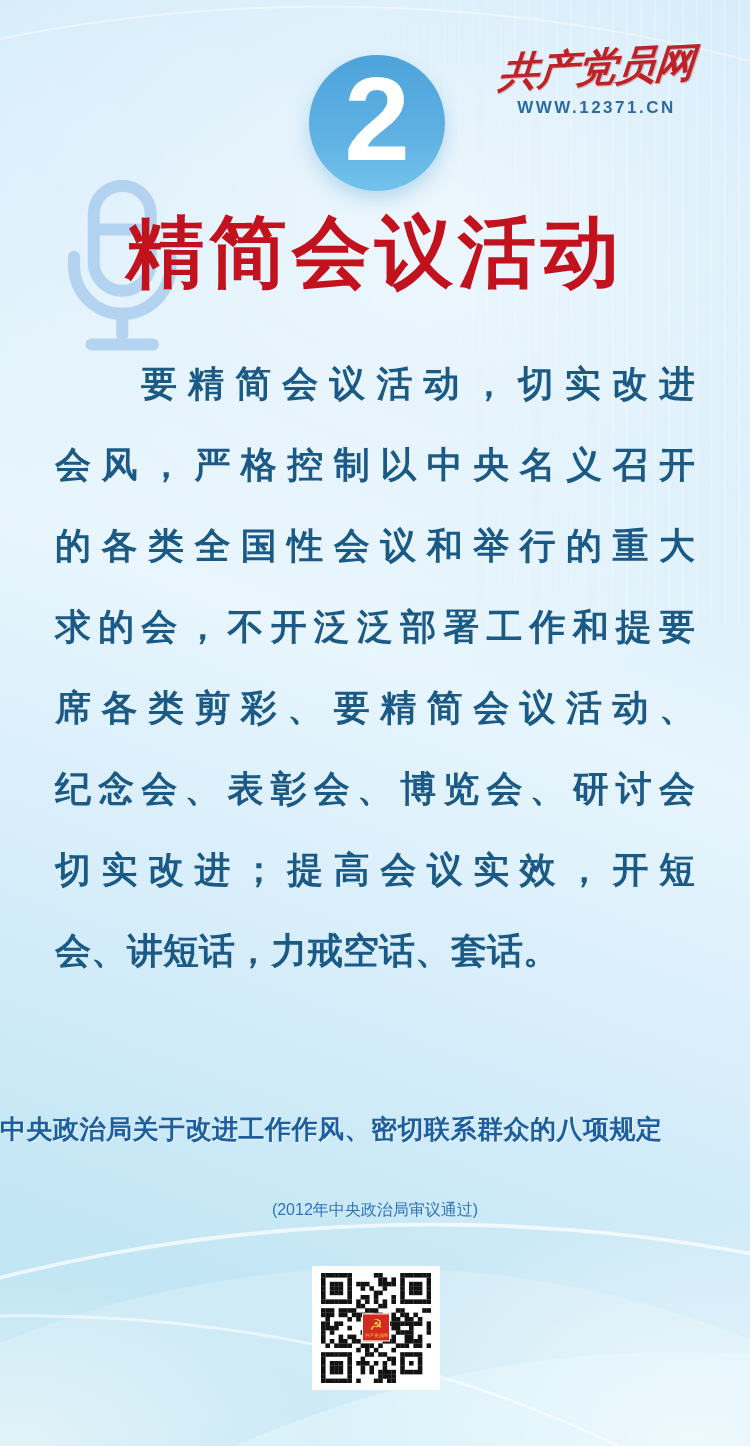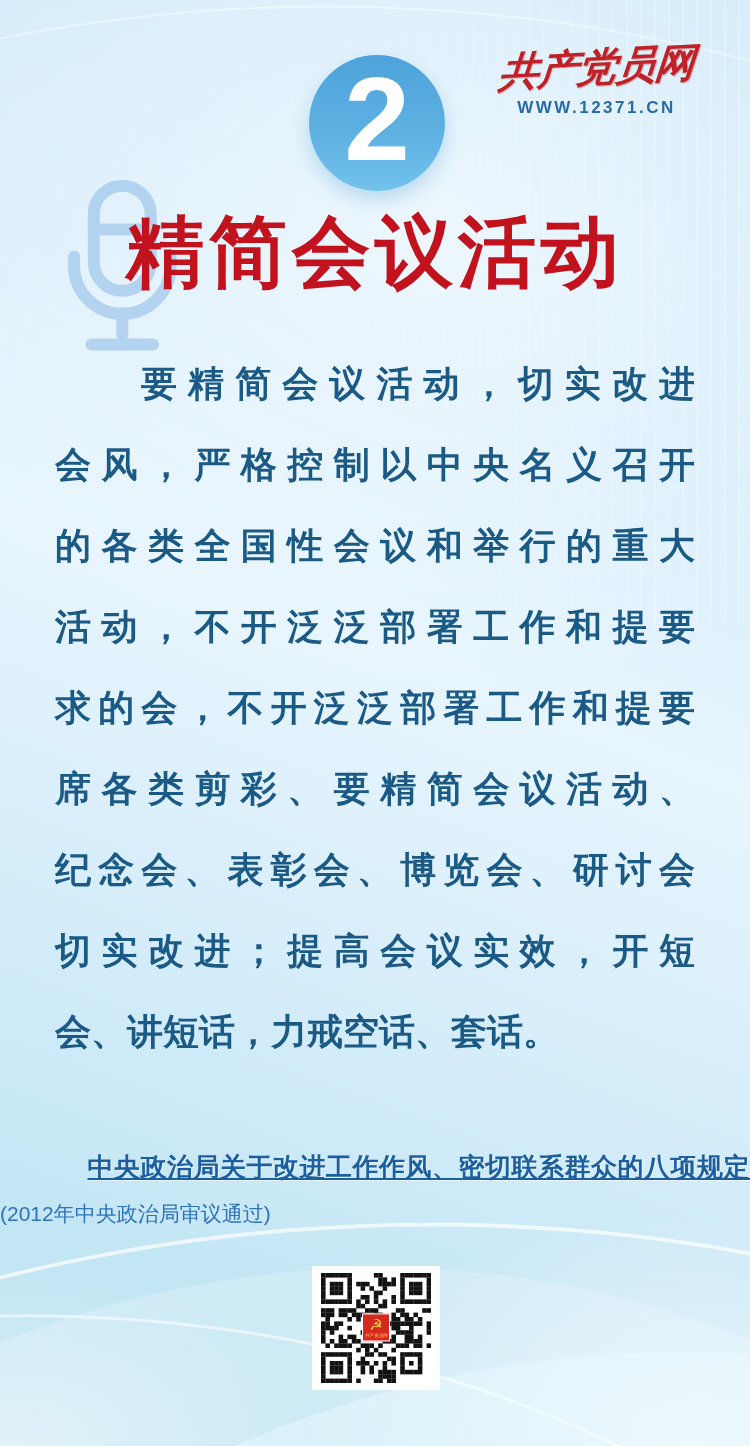--- a/index.html
+++ b/index.html
@@ -55,28 +55,27 @@
   
   .body-text { position:absolute; left:55px; top:343px; width:640px; }
   .body-line {
     height:81px; line-height:81px; font-size:36px; font-weight:700; color:#1c5a86;
     text-align:justify; text-align-last:justify; white-space:nowrap;
   }
   .body-line.first { padding-left:86px; }
   .body-line.last  { text-align-last:left; }
   
   .source-title {
-    position:absolute; top:1150px; left:0; width:100%; text-align:right;
+    position:absolute; top:1112px; left:0; width:100%; text-align:left;
     font-size:26px; font-weight:700; color:#1d5f9e; letter-spacing:0.5px;
     text-shadow:1px 1px 0 rgba(255,255,255,0.55);
-    text-decoration:underline;
   }
   .source-note {
-    position:absolute; top:1200px; left:0; width:100%; 
-    font-size:21px; color:#2f74b8;
+    position:absolute; top:1200px; left:0; width:100%; text-align:center;
+    font-size:16px; color:#2f74b8;
   }
   .qr-wrap {
     position:absolute; left:312px; top:1266px; width:128px; height:124px;
     background:#ffffff; display:flex; align-items:center; justify-content:center;
   }
   .qr-wrap svg { width:110px; height:110px; display:block; }
   .qr-emblem {
     position:absolute; left:50%; top:50%; transform:translate(-50%,-52%);
     width:28px; height:28px; background:#d5281e; border:1px solid #ffffff;
     display:flex; flex-direction:column; align-items:center; justify-content:center;
@@ -116,21 +115,20 @@
   <div class="badge">
     <span>2</span>
   </div>
 
   <h1 class="title">精简会议活动</h1>
 
   <div class="body-text">
     <div class="body-line first">要精简会议活动，切实改进</div>
     <div class="body-line">会风，严格控制以中央名义召开</div>
     <div class="body-line">的各类全国性会议和举行的重大</div>
-    <div class="body-line">活动，不开泛泛部署工作和提要</div>
     <div class="body-line">求的会，不开泛泛部署工作和提要</div>
     <div class="body-line">席各类剪彩、要精简会议活动、</div>
     <div class="body-line">纪念会、表彰会、博览会、研讨会</div>
     <div class="body-line">切实改进；提高会议实效，开短</div>
     <div class="body-line last">会、讲短话，力戒空话、套话。</div>
   </div>
 
   <div class="source-title">中央政治局关于改进工作作风、密切联系群众的八项规定</div>
   <div class="source-note">(2012年中央政治局审议通过)</div>
 

